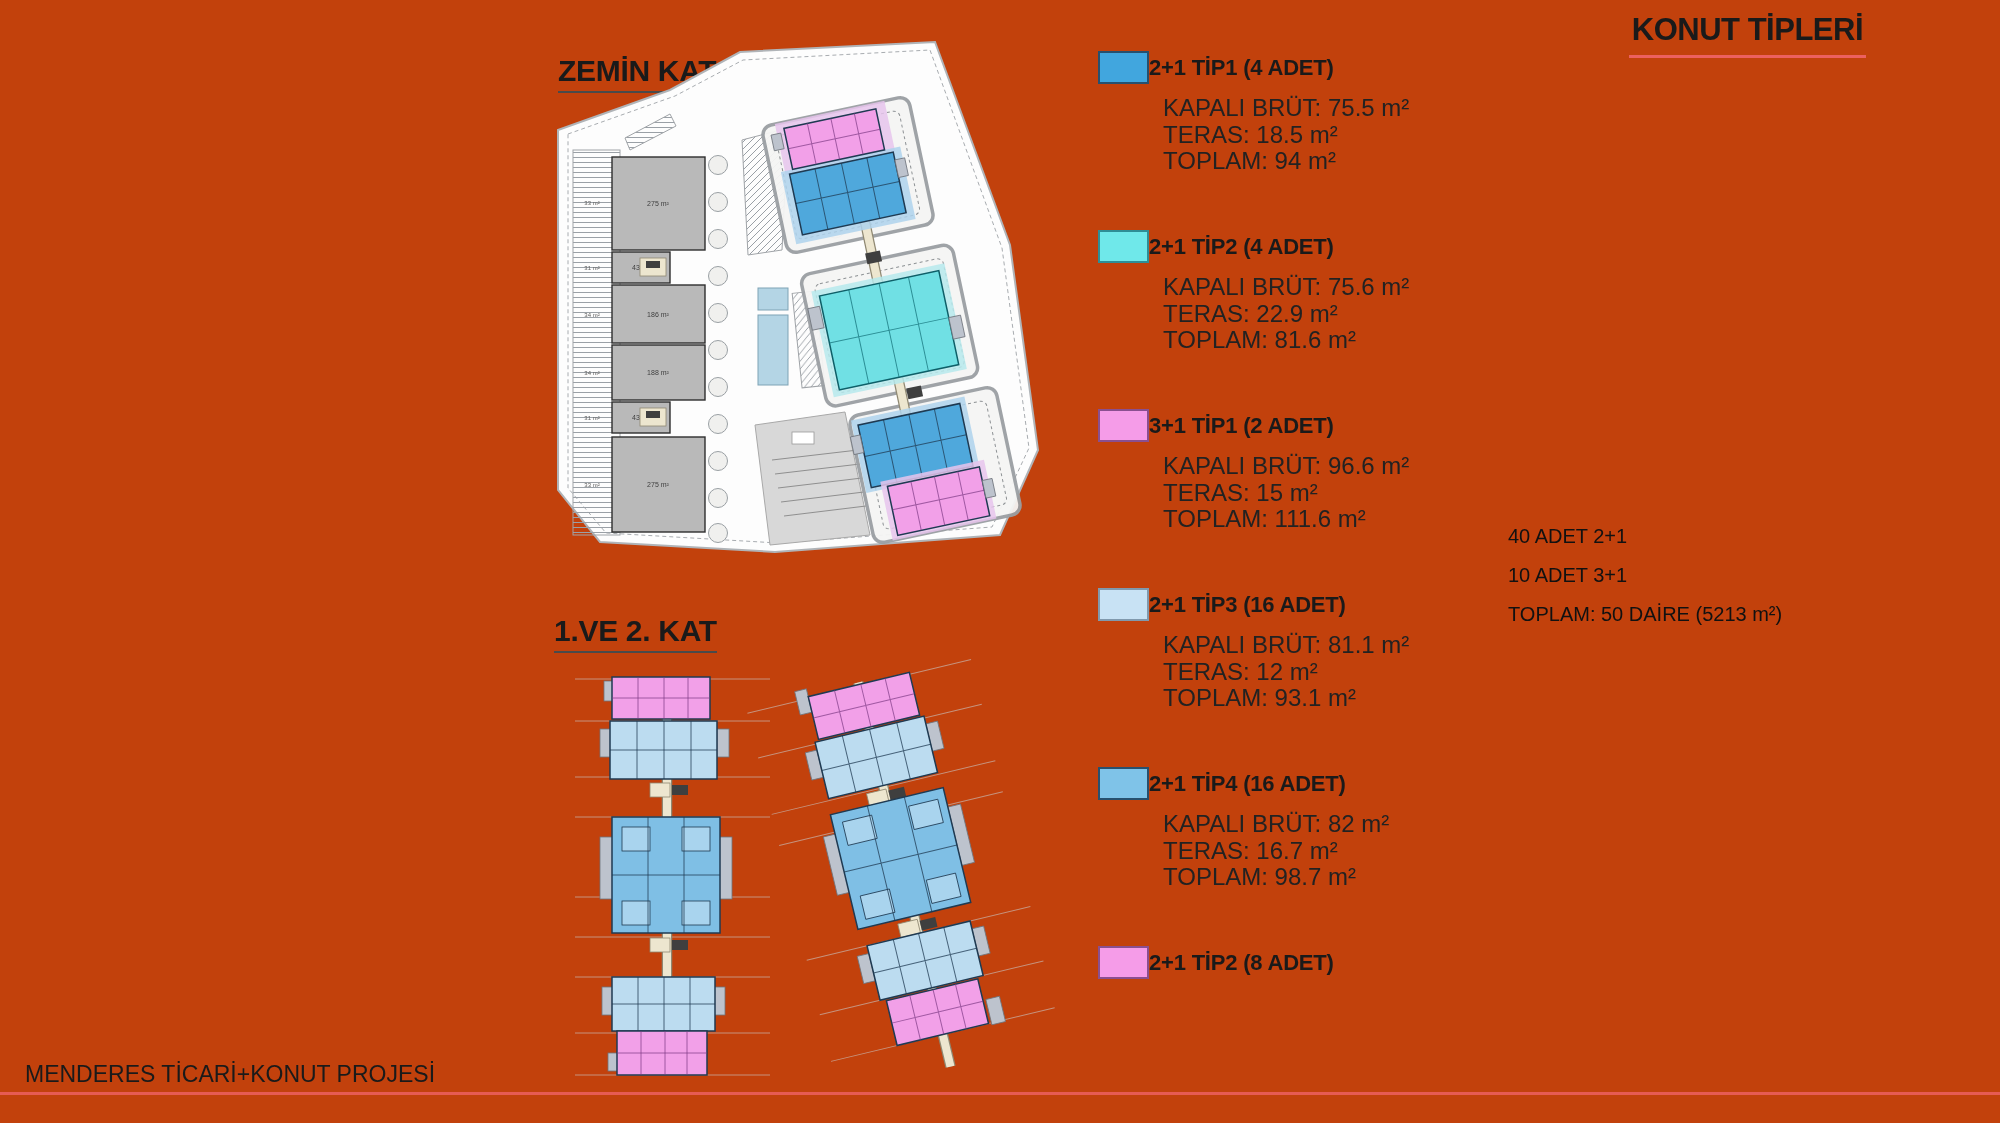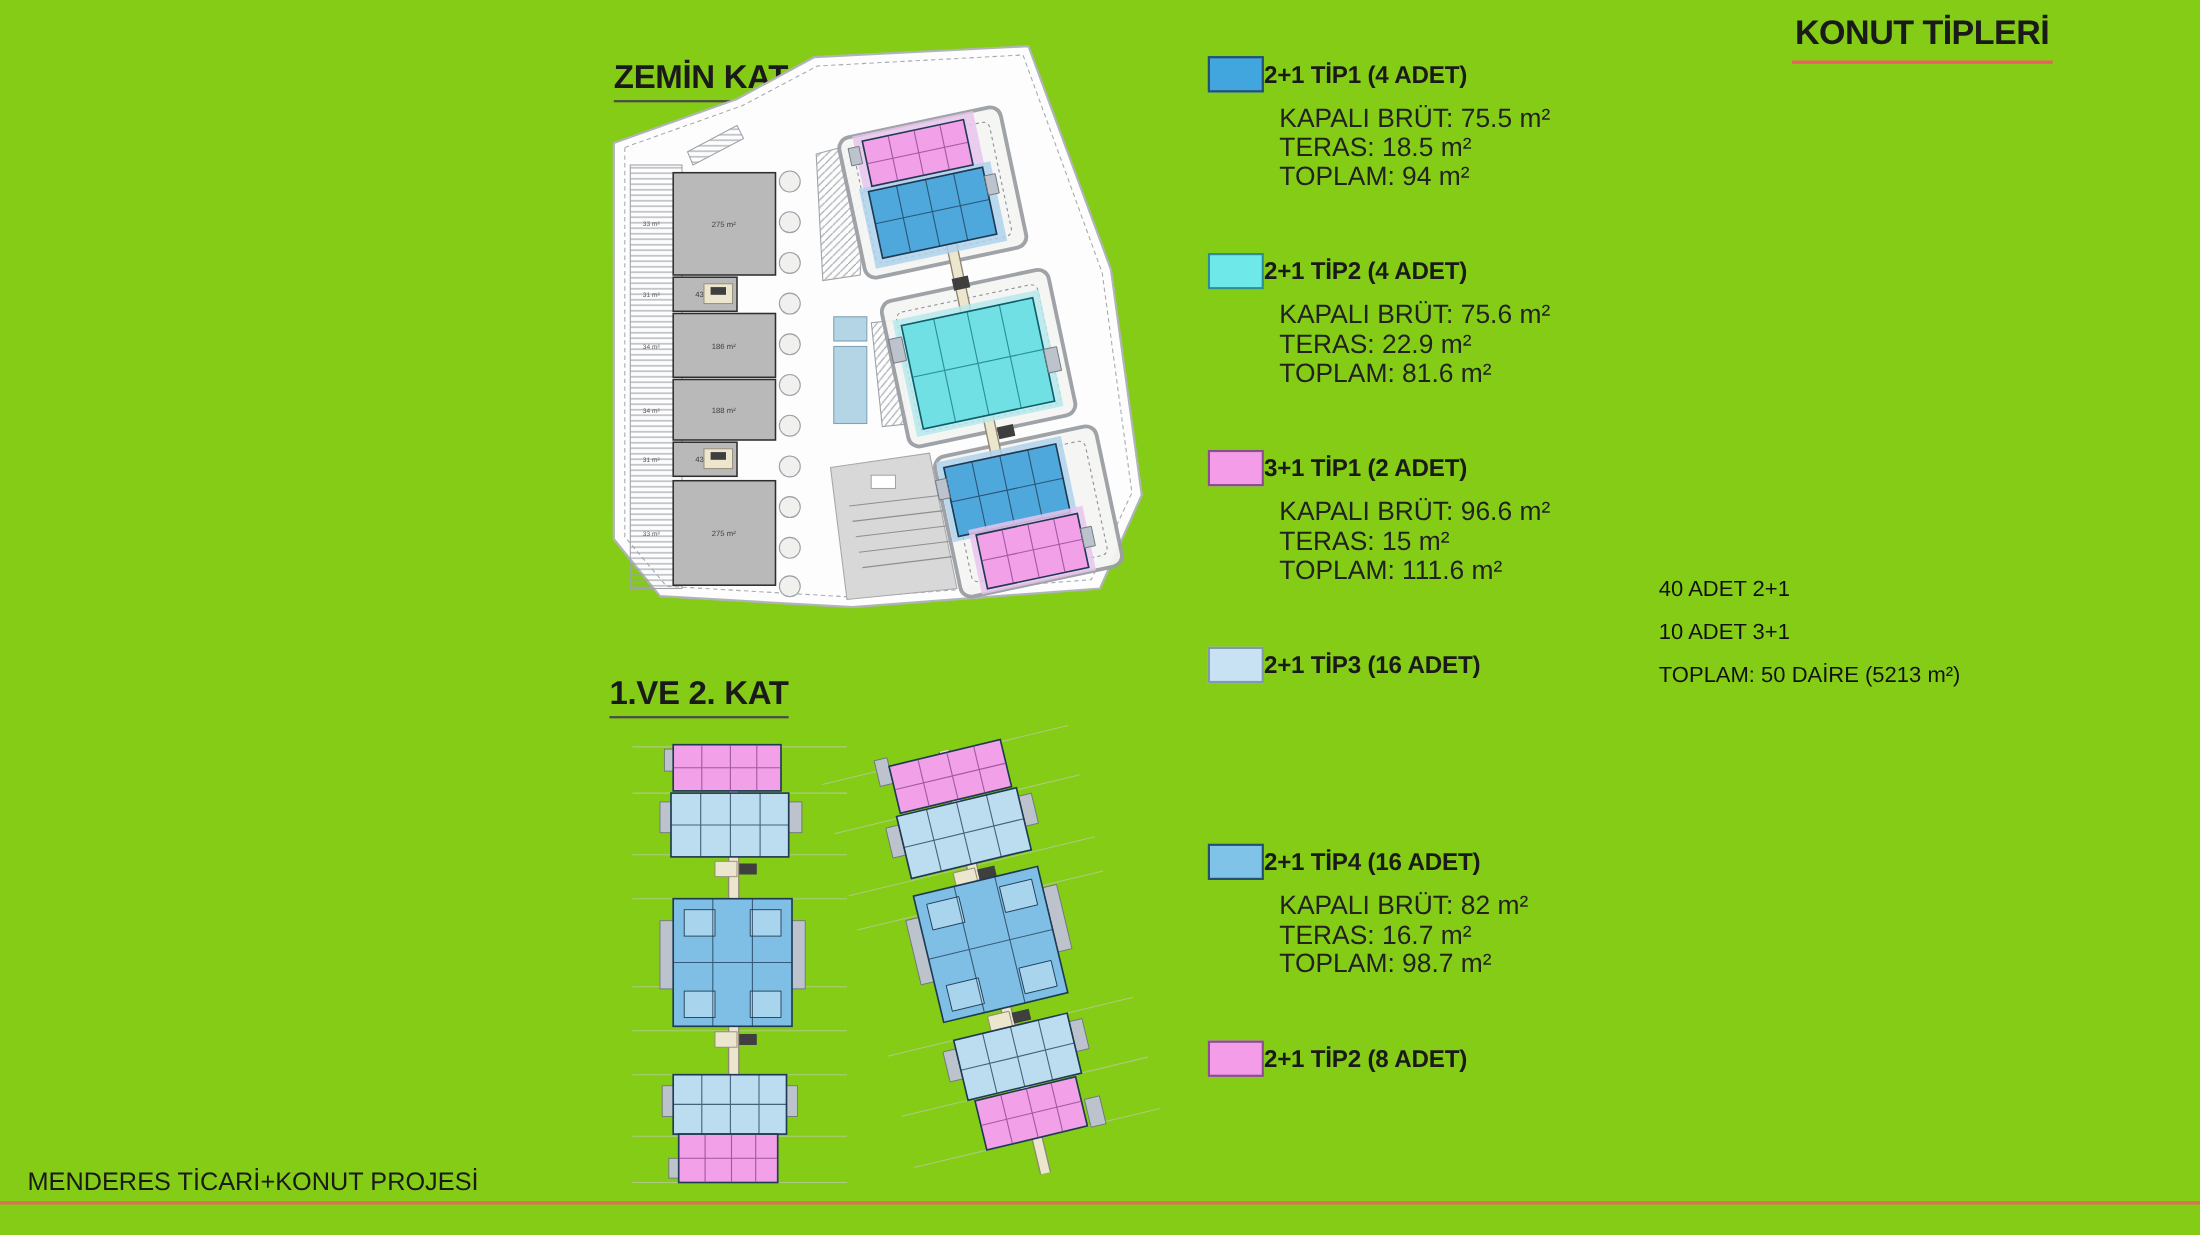--- a/index.html
+++ b/index.html
@@ -1,16 +1,16 @@
 <!DOCTYPE html>
 <html style="--accentRed: #ec6060; --underlineDark: #4a4a4a; --pink: #f2a0e8; --pinkPale: #e6c4ec; --blue: #4fa8dc; --blueMid: #7fbfe5; --blueLight: #bcdcf0; --bluePale: #aed2ec; --cyan: #70e0e4; --cyanPale: #b6e9ec; --grayShop: #b9b9b9; --grayTab: #bdc3cd; --beige: #ede6cf; --wallStroke: #1f3a52; --pool: #b4d5e5; --padFill: #f5f5f4;"><head>
 <meta charset="utf-8">
 <style>
   html,body{margin:0;padding:0;background:#fff;}
-  #stage{position:relative;width:2000px;height:1123px;background:#84cc16;overflow:hidden;
+  #stage{position:relative;width:2000px;height:1123px;background:#c2410c;overflow:hidden;
          font-family:"Liberation Sans",sans-serif;color:#1a1a1a;}
 
   
   .title-wrap{position:absolute;top:12px;right:134px;text-align:center;}
   .title-wrap h1{margin:0;font-size:31px;font-weight:600;letter-spacing:-.5px;
                  padding:0 3px 7px;border-bottom:3.5px solid var(--accentRed);}
 
   
   .plan-label{position:absolute;font-size:30px;font-weight:600;letter-spacing:-.3px;
               padding-bottom:3px;border-bottom:2.5px solid var(--underlineDark);margin-left:36px;}
@@ -312,20 +312,25 @@
         <div>TERAS: 15 m²</div>
         <div>TOPLAM: 111.6 m²</div>
       </div>
     </div>
 
     <div class="legend-item" style="top:537px">
       <div class="legend-head">
         <div class="legend-swatch" style="background: rgb(200, 226, 244); border-color: rgb(128, 153, 173);"></div>
         <div class="legend-title">2+1 TİP3 (16 ADET)</div>
       </div>
+      <div class="legend-details">
+        <div>KAPALI BRÜT: 81.1 m²</div>
+        <div>TERAS: 12 m²</div>
+        <div>TOPLAM: 93.1 m²</div>
+      </div>
     </div>
 
     <div class="legend-item" style="top:716px">
       <div class="legend-head">
         <div class="legend-swatch" style="background: rgb(127, 195, 232); border-color: rgb(39, 80, 110);"></div>
         <div class="legend-title">2+1 TİP4 (16 ADET)</div>
       </div>
       <div class="legend-details">
         <div>KAPALI BRÜT: 82 m²</div>
         <div>TERAS: 16.7 m²</div>

